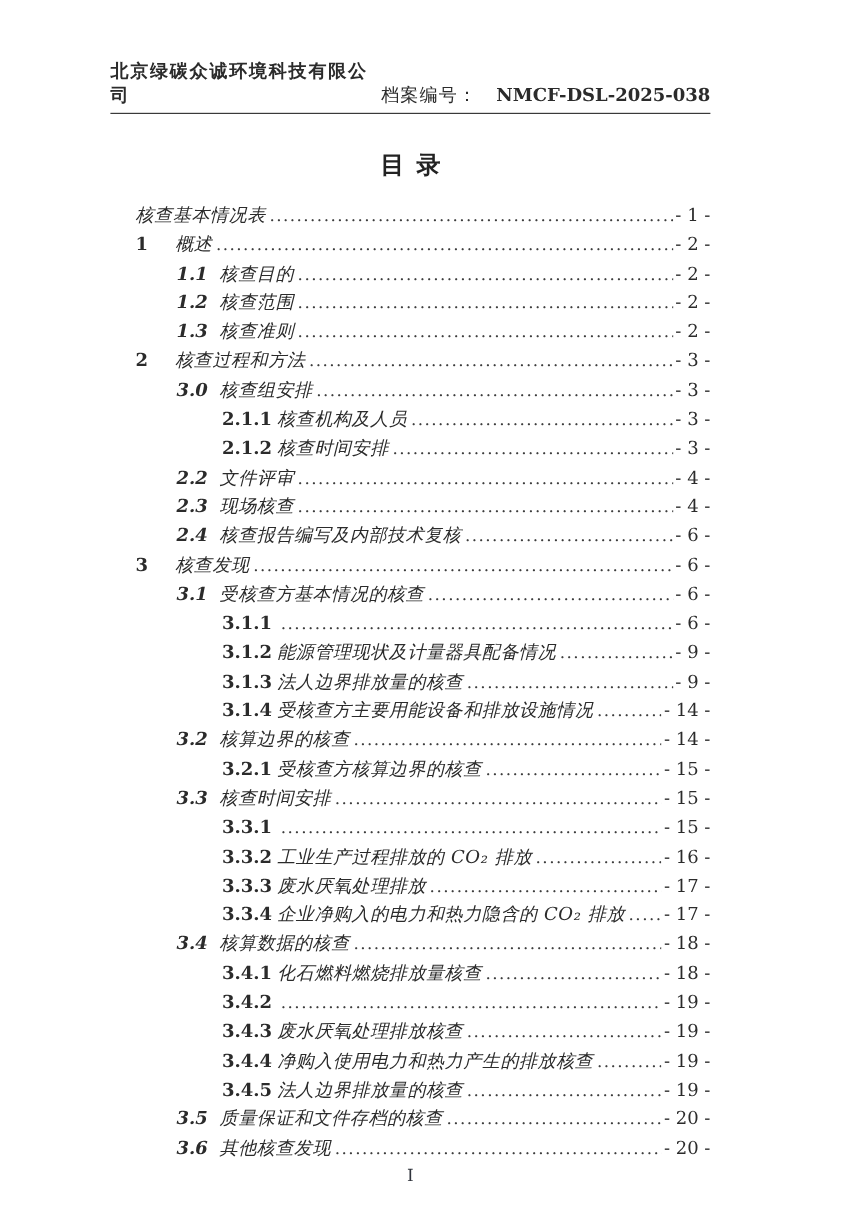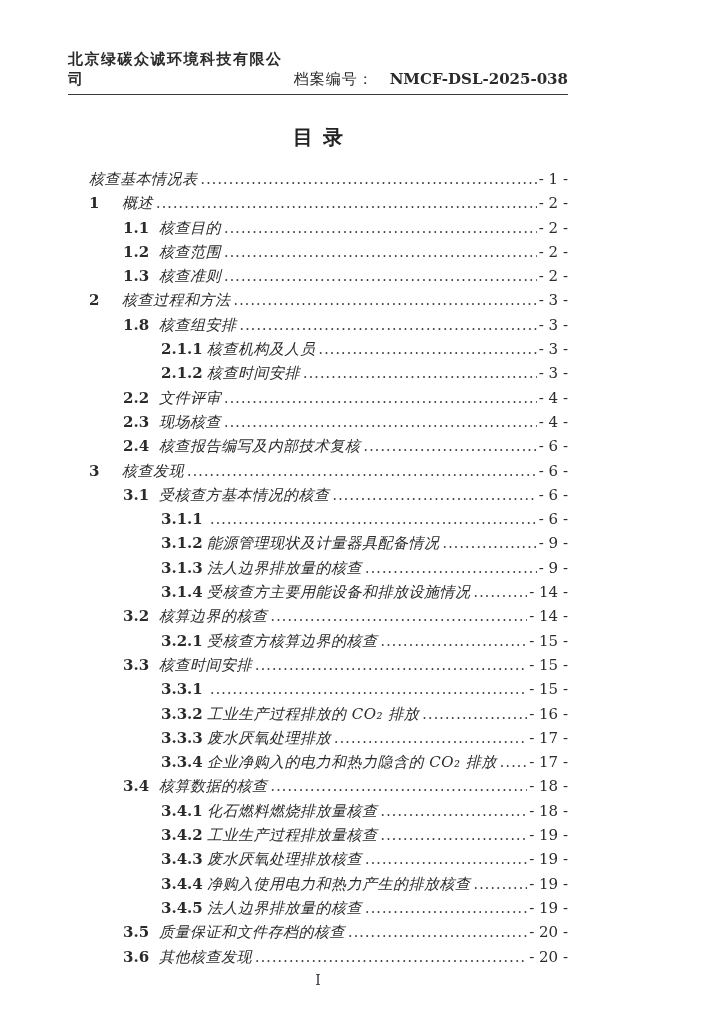--- a/index.html
+++ b/index.html
@@ -7,21 +7,21 @@
     position: relative;
     width: 723px;
     height: 1024px;
     background: #ffffff;
     font-family: "DejaVu Serif", "Liberation Serif", serif;
     color: #2b2b2b;
     overflow: hidden;
   }
   .content {
     width: 500px;
-    margin-left: 68px;
+    margin-left: 92px;
   }
   
   .header {
     display: flex;
     justify-content: space-between;
     align-items: flex-end;
     padding-top: 49px;
     padding-bottom: 5px;
     border-bottom: 1.6px solid #3a3a3a;
     font-size: 15px;
@@ -64,21 +64,21 @@
   }
   .toc-row .dots::after {
     content: "..........................................................................................................................................................................";
     font-size: 14px;
     letter-spacing: 1.2px;
   }
   .toc-row .pg { flex: none; }
   .lvl0 { margin-left: 21px; }
   .lvl0 .num { width: 33px; }
   .lvl1 { margin-left: 55px; }
-  .lvl1 .num { width: 36px; }
+  .lvl1 .num { width: 36px; font-style: italic; }
   .lvl2 { margin-left: 93px; }
   .lvl2 .num { width: 46px; }
   
   .footer {
     margin-top: 3px;
     text-align: center;
     font-size: 14px;
     color: #30343c;
   }
 </style>
@@ -128,21 +128,21 @@
     <span class="dots"></span>
     <span class="pg">- 2 -</span>
   </div>
         <div class="toc-row lvl0">
     <span class="num">2</span>
     <span class="t">核查过程和方法</span>
     <span class="dots"></span>
     <span class="pg">- 3 -</span>
   </div>
         <div class="toc-row lvl1">
-    <span class="num">1.8</span>
+    <span class="num">3.0</span>
     <span class="t">核查组安排</span>
     <span class="dots"></span>
     <span class="pg">- 3 -</span>
   </div>
         <div class="toc-row lvl2">
     <span class="num">2.1.1</span>
     <span class="t">核查机构及人员</span>
     <span class="dots"></span>
     <span class="pg">- 3 -</span>
   </div>
@@ -253,21 +253,20 @@
     <span class="pg">- 18 -</span>
   </div>
         <div class="toc-row lvl2">
     <span class="num">3.4.1</span>
     <span class="t">化石燃料燃烧排放量核查</span>
     <span class="dots"></span>
     <span class="pg">- 18 -</span>
   </div>
         <div class="toc-row lvl2">
     <span class="num">3.4.2</span>
-    <span class="t">工业生产过程排放量核查</span>
     <span class="dots"></span>
     <span class="pg">- 19 -</span>
   </div>
         <div class="toc-row lvl2">
     <span class="num">3.4.3</span>
     <span class="t">废水厌氧处理排放核查</span>
     <span class="dots"></span>
     <span class="pg">- 19 -</span>
   </div>
         <div class="toc-row lvl2">

